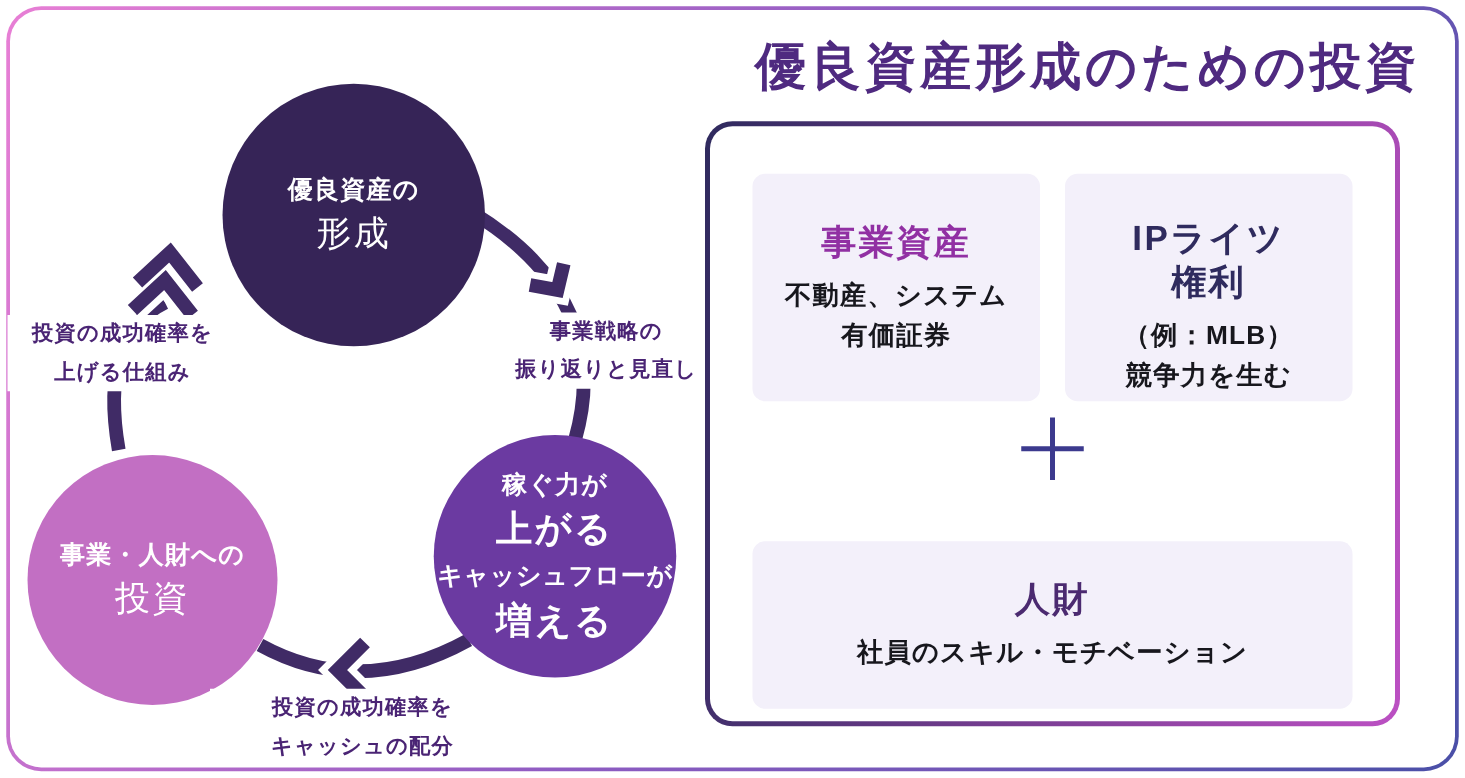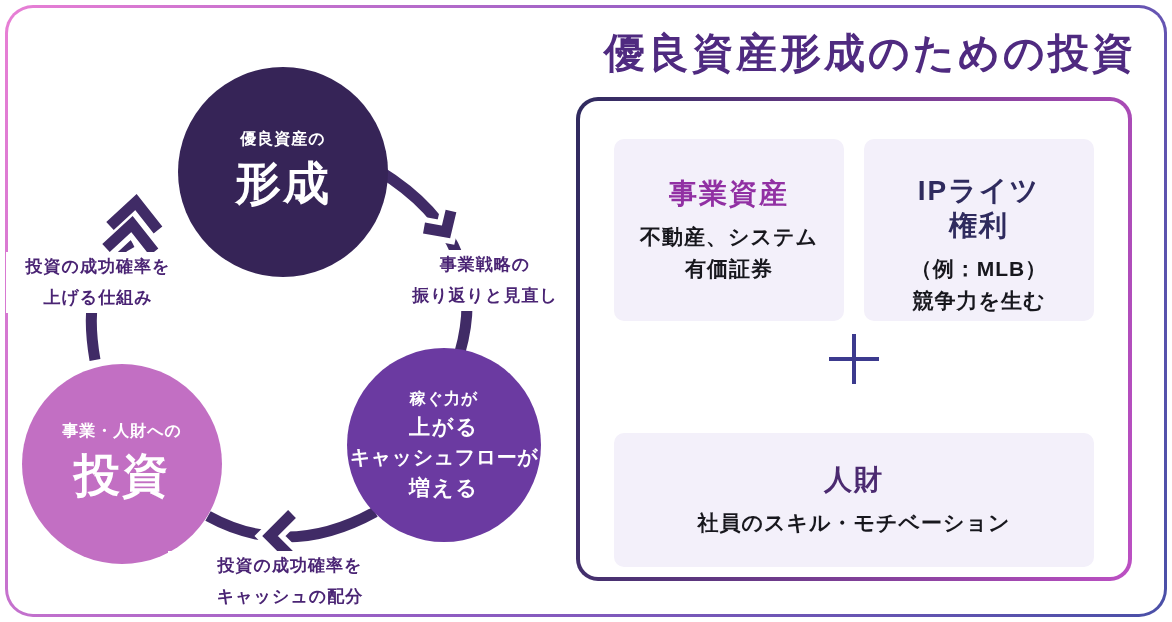--- a/index.html
+++ b/index.html
@@ -19,35 +19,35 @@
   .arrows { position:absolute; left:0; top:0; width:580px; height:622px; }
   .arc { stroke:var(--arc,#402b66); stroke-width:11; fill:none; }
   .chev { stroke:var(--arc,#402b66); stroke-width:11; fill:none; stroke-linejoin:miter; }
   .chev-mask { stroke:#ffffff; stroke-width:22; fill:none; stroke-linejoin:miter; }
 
   .circle { position:absolute; border-radius:50%; display:flex; flex-direction:column;
     align-items:center; justify-content:center; color:#fff; text-align:center; gap:3px; }
   .circle-top  { left:178px; top:67px;  width:210px; height:210px; background:var(--circle_top,#362457); }
   .circle-right{ left:347px; top:348px; width:194px; height:194px; background:var(--circle_right,#6b3aa1); }
   .circle-left { left:22px;  top:364px; width:200px; height:200px; background:var(--circle_left,#c26fc3); }
-  .c-sm { font-size:16px; font-weight:600; letter-spacing:1px; }
+  .c-sm { font-size:20px; font-weight:600; letter-spacing:1px; }
   .c-xs { font-size:20px; font-weight:600; letter-spacing:0.5px;text-align:center; }
-  .c-lg { font-size:46px; font-weight:700; letter-spacing:2px; }
-  .c-md { font-size:21px; font-weight:700; letter-spacing:2px;text-align:center; }
+  .c-lg { font-size:28px; font-weight:400; letter-spacing:2px; }
+  .c-md { font-size:29px; font-weight:700; letter-spacing:2px;text-align:center; }
 
   .arc-label { position:absolute; background:#ffffff; color:var(--label,#4a2474);
     font-size:17px; font-weight:700; text-align:center; line-height:1.8; letter-spacing:1px; }
   .label-left   { left:6px;   top:252px; width:184px; }
   .label-right  { left:400px; top:250px; width:170px; }
   .label-bottom { left:168px; top:551px; width:244px; }
 
   
   .title { position:absolute; left:592px; top:26px; width:556px; text-align:center;
     font-size:41px; font-weight:800; letter-spacing:3px; color:var(--title,#4f2a80); white-space:nowrap; }
-  .panel { position:absolute; left:576px; top:97px; width:556px; height:484px;
+  .panel { position:absolute; left:564px; top:97px; width:556px; height:484px;
     border-radius:22px; padding:4px; box-sizing:border-box;
     background:linear-gradient(100deg, var(--panel_border_start,#2f2a5e), var(--panel_border_end,#bc50c3)); }
   .panel-inner { width:100%; height:100%; background:#ffffff; border-radius:18px;
     box-sizing:border-box; padding:38px 34px 0; display:flex; flex-direction:column; }
   .cards-row { display:flex; gap:20px; }
   .card { background:var(--card_bg,#f3f0fa); border-radius:10px; display:flex;
     flex-direction:column; align-items:center; justify-content:center; text-align:center; }
   .cards-row .card { flex:1; min-height:182px; }
   .card-heading { font-size:28px; font-weight:800; letter-spacing:2px; line-height:1.25; margin-bottom:10px; }
   .h-business { color:var(--heading_business,#9130a3); }

